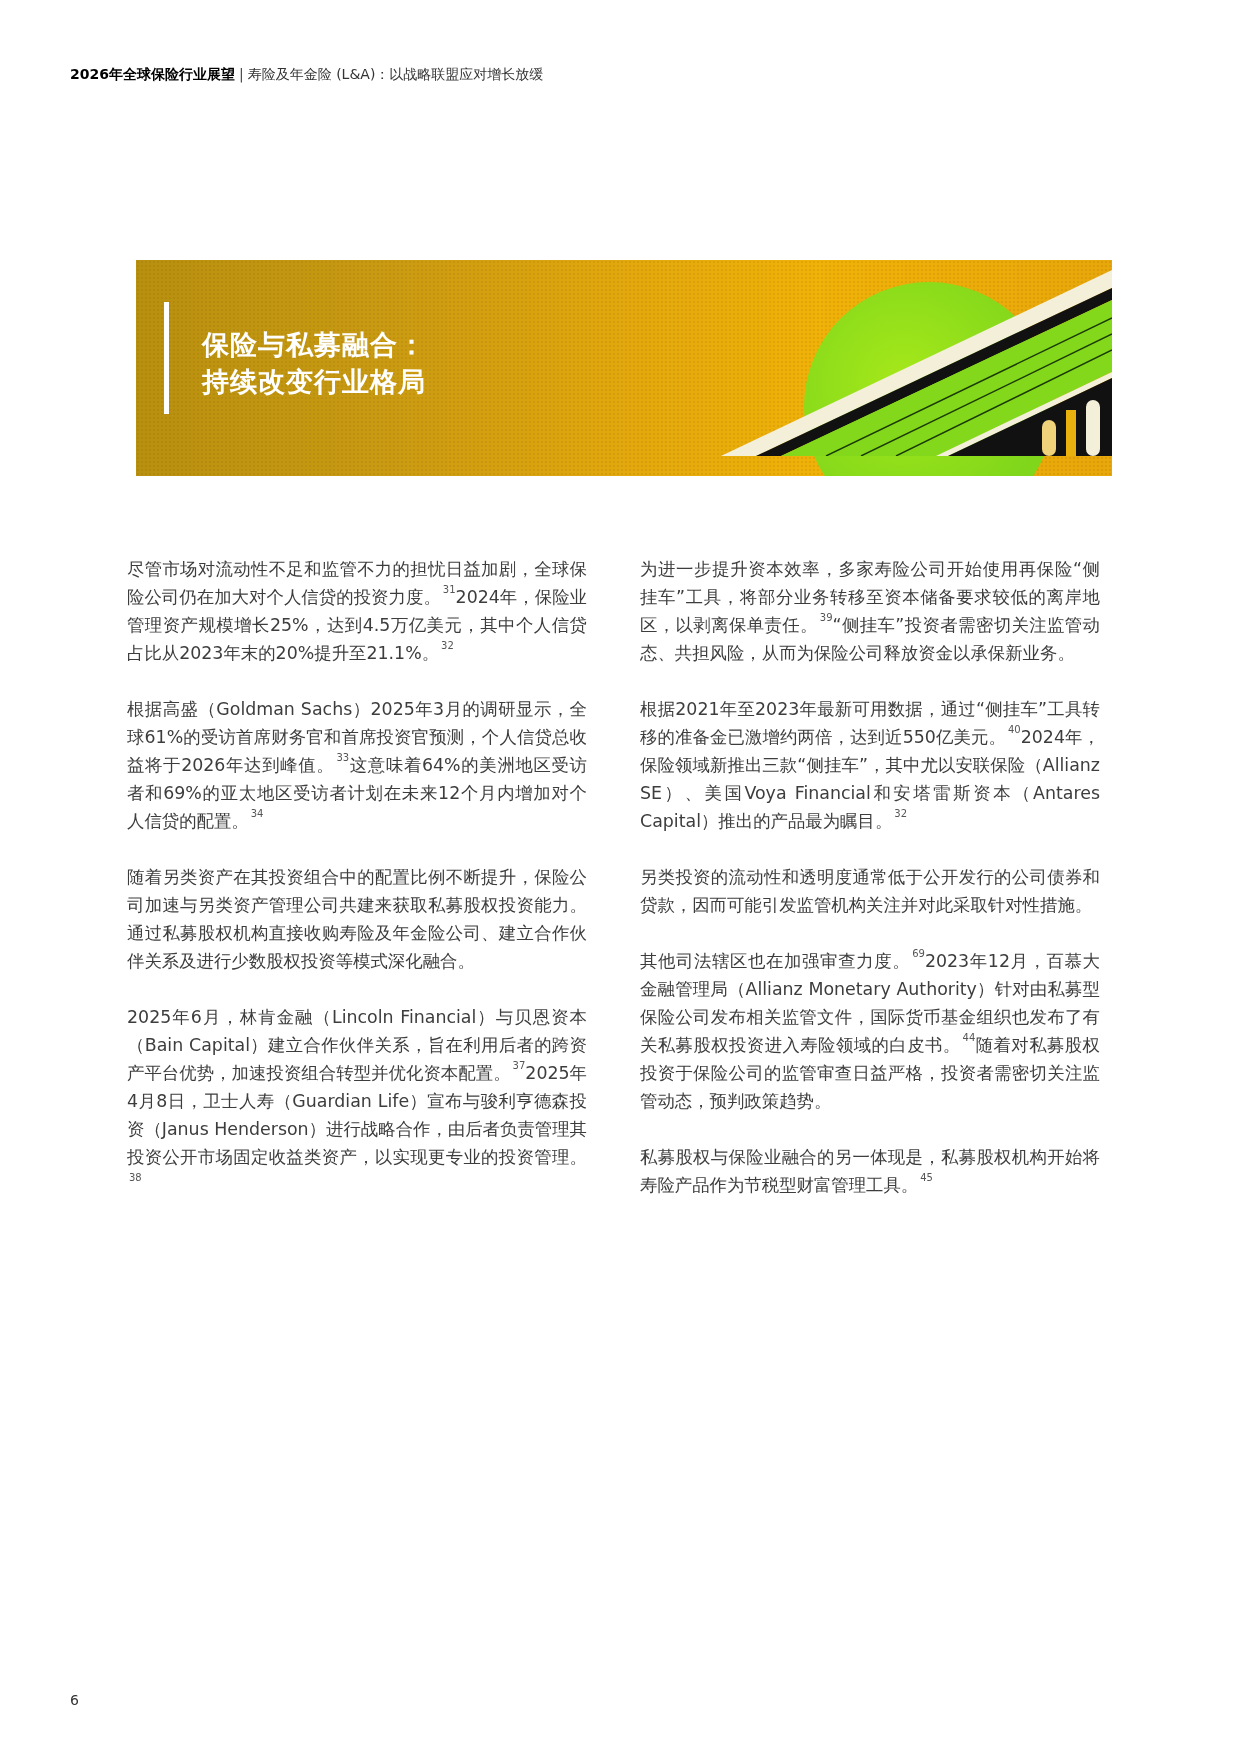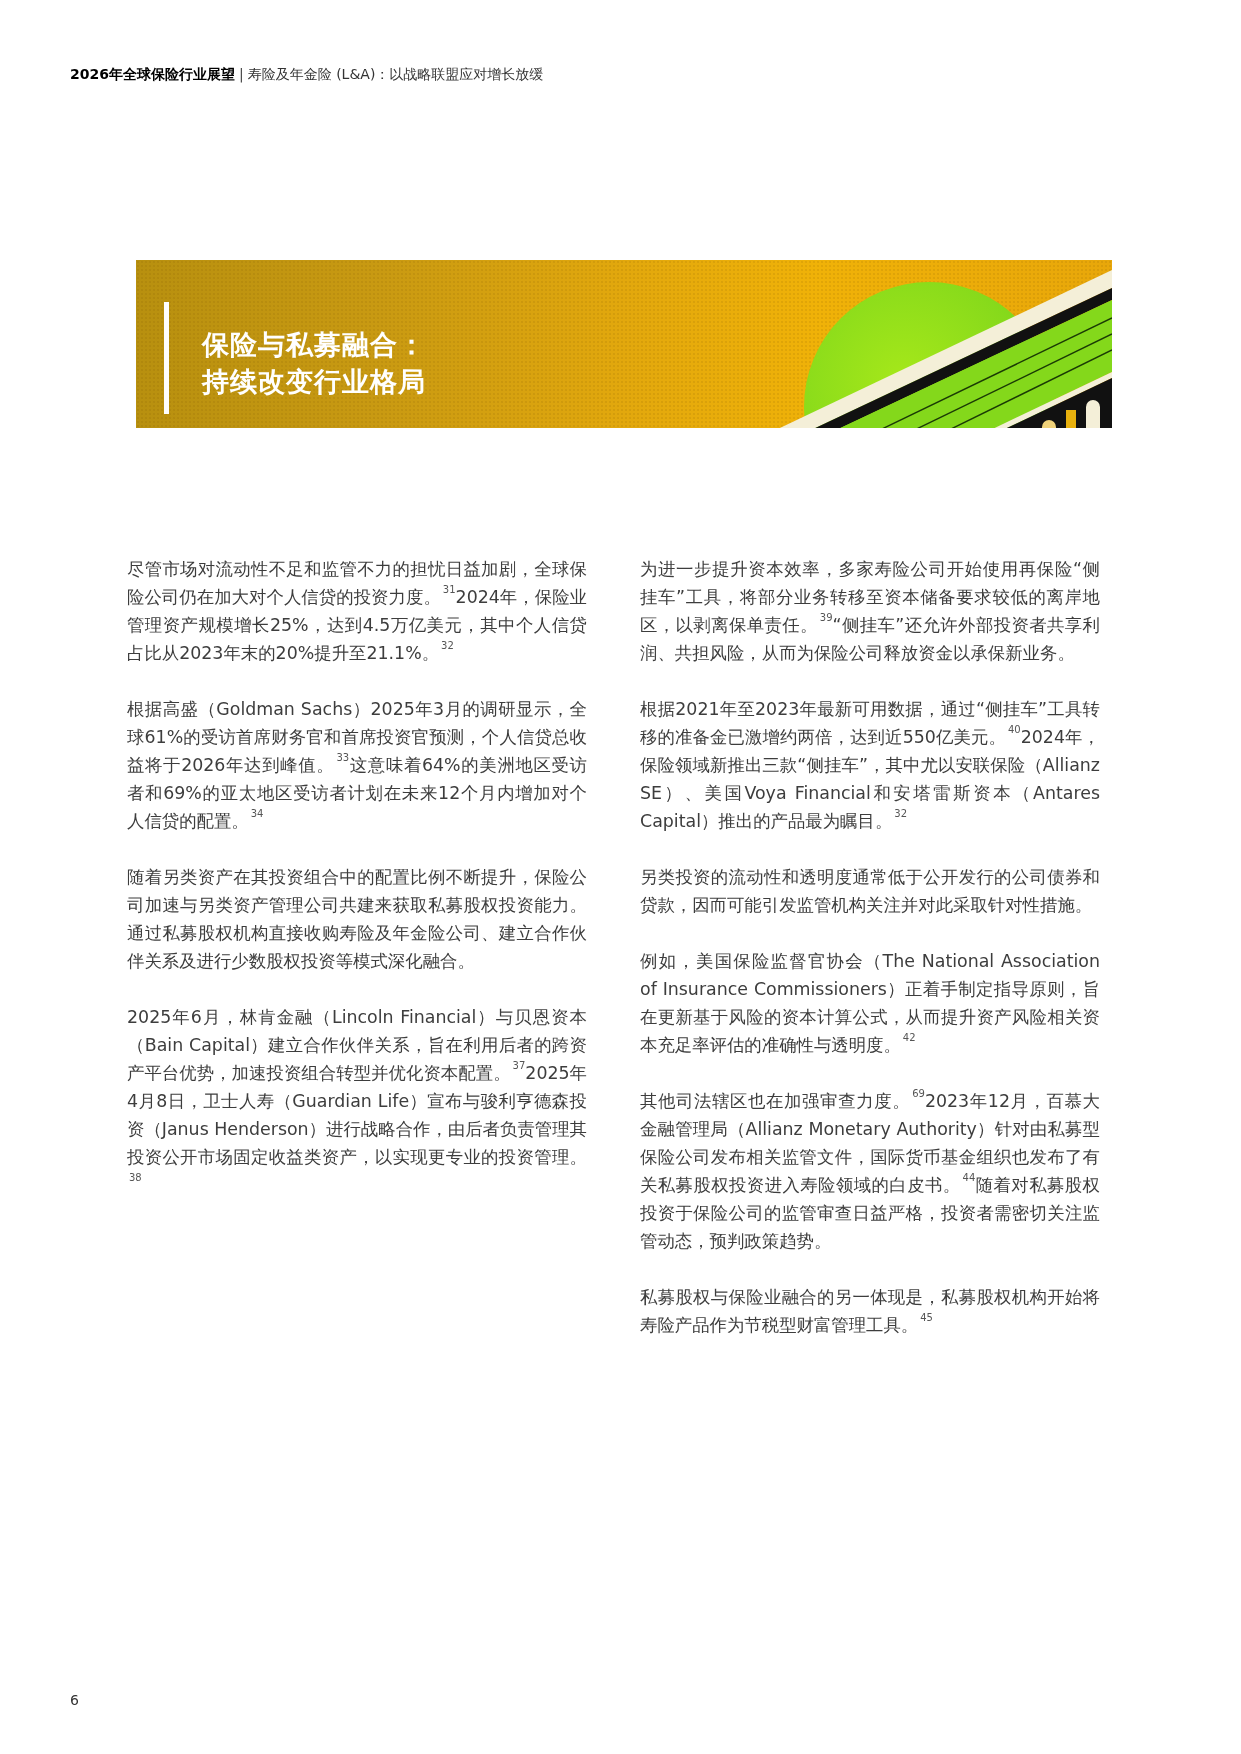--- a/index.html
+++ b/index.html
@@ -7,21 +7,21 @@
     width:1241px; height:1754px; background:#ffffff; position:relative; overflow:hidden;
     font-family:"DejaVu Sans","Liberation Sans",sans-serif; color:#3a3a3a;
   }
   .header {
     position:absolute; left:70px; top:66px; font-size:14px; color:#333;
     white-space:nowrap;
   }
   .header .bold { font-weight:bold; color:#000000; }
   .header .sep { margin:0 4px; color:#444; }
   .banner {
-    position:absolute; left:136px; top:260px; width:976px; height:168px; overflow:hidden;
+    position:absolute; left:136px; top:260px; width:976px; height:216px; overflow:hidden;
     background: linear-gradient(90deg, #b8900f 0%, #c99a12 25%, #e2a80d 50%, #f0b208 70%, #e8a70a 100%);
   }
   .banner .noise {
     position:absolute; inset:0;
     background-image: radial-gradient(rgba(120,80,0,0.18) 1px, transparent 1.2px);
     background-size:4px 4px; opacity:0.7;
   }
   .banner .circle {
     position:absolute; left:668px; top:22px; width:250px; height:250px; border-radius:50%;
     background: radial-gradient(circle at 40% 40%, #a6e81a, #7fd61b 70%);
@@ -74,21 +74,20 @@
   </div>
 </div>
 
 <div class="col left">
     <p class="para"><span>尽管市场对流动性不足和监管不力的担忧日益加剧，全球保险公司仍在加大对个人信贷的投资力度。</span><sup>31</sup><span>2024年，保险业管理资产规模增长25%，达到4.5万亿美元，其中个人信贷占比从2023年末的20%提升至21.1%。</span><sup>32</sup></p>
     <p class="para"><span>根据高盛（Goldman Sachs）2025年3月的调研显示，全球61%的受访首席财务官和首席投资官预测，个人信贷总收益将于2026年达到峰值。</span><sup>33</sup><span>这意味着64%的美洲地区受访者和69%的亚太地区受访者计划在未来12个月内增加对个人信贷的配置。</span><sup>34</sup></p>
     <p class="para"><span>随着另类资产在其投资组合中的配置比例不断提升，保险公司加速与另类资产管理公司共建来获取私募股权投资能力。通过私募股权机构直接收购寿险及年金险公司、建立合作伙伴关系及进行少数股权投资等模式深化融合。</span></p>
     <p class="para"><span>2025年6月，林肯金融（Lincoln Financial）与贝恩资本（Bain Capital）建立合作伙伴关系，旨在利用后者的跨资产平台优势，加速投资组合转型并优化资本配置。</span><sup>37</sup><span>2025年4月8日，卫士人寿（Guardian Life）宣布与骏利亨德森投资（Janus Henderson）进行战略合作，由后者负责管理其投资公开市场固定收益类资产，以实现更专业的投资管理。</span><sup>38</sup></p>
   </div>
 <div class="col right">
-    <p class="para"><span>为进一步提升资本效率，多家寿险公司开始使用再保险“侧挂车”工具，将部分业务转移至资本储备要求较低的离岸地区，以剥离保单责任。</span><sup>39</sup><span>“侧挂车”还允许外部投资者共享利润、共担风险，从而为保险公司释放资金以承保新业务。</span></p>
+    <p class="para"><span>为进一步提升资本效率，多家寿险公司开始使用再保险“侧挂车”工具，将部分业务转移至资本储备要求较低的离岸地区，以剥离保单责任。</span><sup>39</sup><span>“侧挂车”投资者需密切关注监管动态、共担风险，从而为保险公司释放资金以承保新业务。</span></p>
     <p class="para"><span>根据2021年至2023年最新可用数据，通过“侧挂车”工具转移的准备金已激增约两倍，达到近550亿美元。</span><sup>40</sup><span>2024年，保险领域新推出三款“侧挂车”，其中尤以安联保险（Allianz SE）、美国Voya Financial和安塔雷斯资本（Antares Capital）推出的产品最为瞩目。</span><sup>32</sup></p>
     <p class="para"><span>另类投资的流动性和透明度通常低于公开发行的公司债券和贷款，因而可能引发监管机构关注并对此采取针对性措施。</span></p>
-    <p class="para"><span>例如，美国保险监督官协会（The National Association of Insurance Commissioners）正着手制定指导原则，旨在更新基于风险的资本计算公式，从而提升资产风险相关资本充足率评估的准确性与透明度。</span><sup>42</sup></p>
     <p class="para"><span>其他司法辖区也在加强审查力度。</span><sup>69</sup><span>2023年12月，百慕大金融管理局（Allianz Monetary Authority）针对由私募型保险公司发布相关监管文件，国际货币基金组织也发布了有关私募股权投资进入寿险领域的白皮书。</span><sup>44</sup><span>随着对私募股权投资于保险公司的监管审查日益严格，投资者需密切关注监管动态，预判政策趋势。</span></p>
     <p class="para"><span>私募股权与保险业融合的另一体现是，私募股权机构开始将寿险产品作为节税型财富管理工具。</span><sup>45</sup></p>
   </div>
 
 <div class="page-num">6</div>
 
 </body></html>

